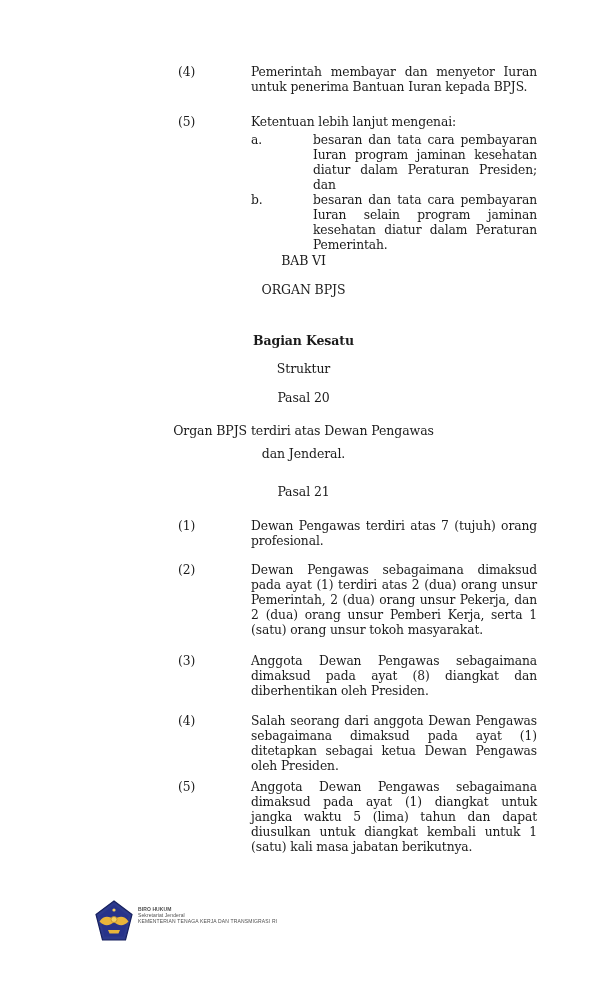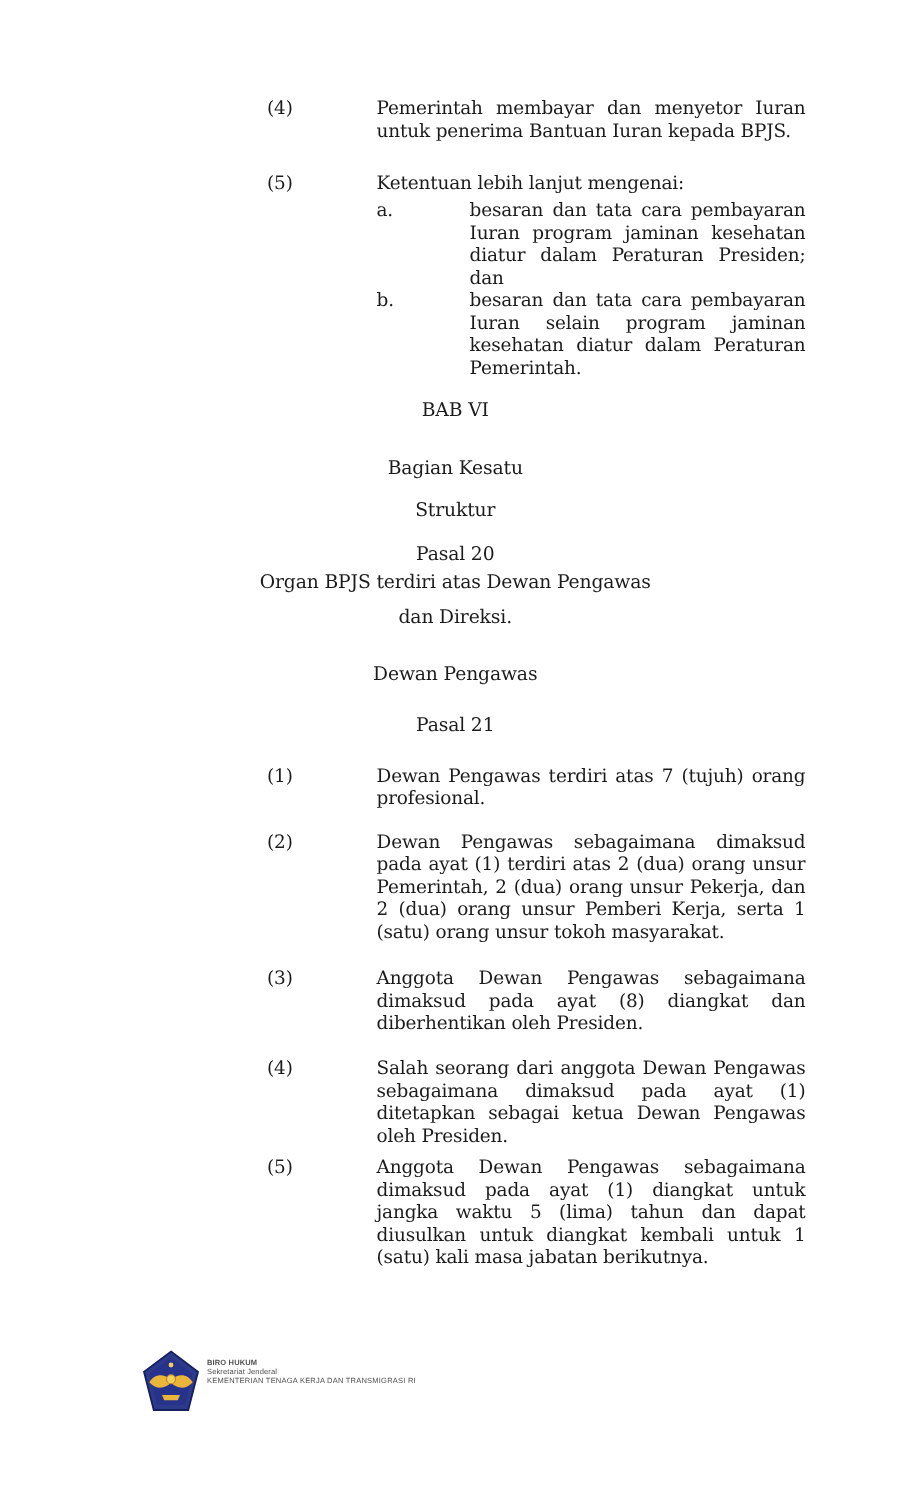--- a/index.html
+++ b/index.html
@@ -57,26 +57,26 @@
     line-height: 15px;
     letter-spacing: -0.1px;
   }
   .pasal20-body {
     line-height: 23px;
   }
   
   #blk-item4   { margin-top: 65px; }
   #blk-item5   { margin-top: 20px; }
   #blk-sub     { margin-top: 3px; }
-  #h-bab       { margin-top: 12px; }
+  #h-bab       { margin-top: 0; }
   #h-babtitle  { margin-top: 14px; }
-  #h-bagian1   { margin-top: 24px; }
+  #h-bagian1   { margin-top: 36px; font-weight: bold; }
   #h-struktur  { margin-top: 13px; }
   #h-pasal20   { margin-top: 14px; }
-  #p-pasal20   { }
+  #p-pasal20   { margin-top: 14px; }
   #h-bagian2   { margin-top: 13px; }
   #h-dewan     { margin-top: 19px; }
   #h-pasal21   { margin-top: 19px; }
   #blk-p21-1   { margin-top: 20px; }
   #blk-p21-2   { margin-top: 14px; }
   #blk-p21-3   { margin-top: 16px; }
   #blk-p21-4   { margin-top: 15px; }
   #blk-p21-5   { margin-top: 6px; }
   
   .footer {
@@ -127,30 +127,30 @@
           <div class="li">
             <span class="letter">b.</span>
             <span class="txt">besaran dan tata cara pembayaran Iuran selain program jaminan kesehatan diatur dalam Peraturan Pemerintah.</span>
           </div>
         </div>
       </div>
     </div>
   </div>
 
   <div class="center" id="h-bab">BAB VI</div>
+  <div class="center" id="h-babtitle">ORGAN BPJS</div>
   <div class="center" id="h-bagian1">Bagian Kesatu</div>
   <div class="center" id="h-struktur">Struktur</div>
   <div class="center" id="h-pasal20">Pasal 20</div>
 
   <div class="center pasal20-body" id="p-pasal20">
     <div>Organ BPJS terdiri atas Dewan Pengawas</div>
-    <div>dan Direksi.</div>
-  </div>
-
-  <div class="center" id="h-dewan">Dewan Pengawas</div>
+    <div>dan Jenderal.</div>
+  </div>
+
   <div class="center" id="h-pasal21">Pasal 21</div>
 
   <div class="col" id="blk-p21-1">
     <div class="li">
       <span class="num">(1)</span>
       <span class="txt">Dewan Pengawas terdiri atas 7 (tujuh) orang profesional.</span>
     </div>
   </div>
   <div class="col" id="blk-p21-2">
     <div class="li">

